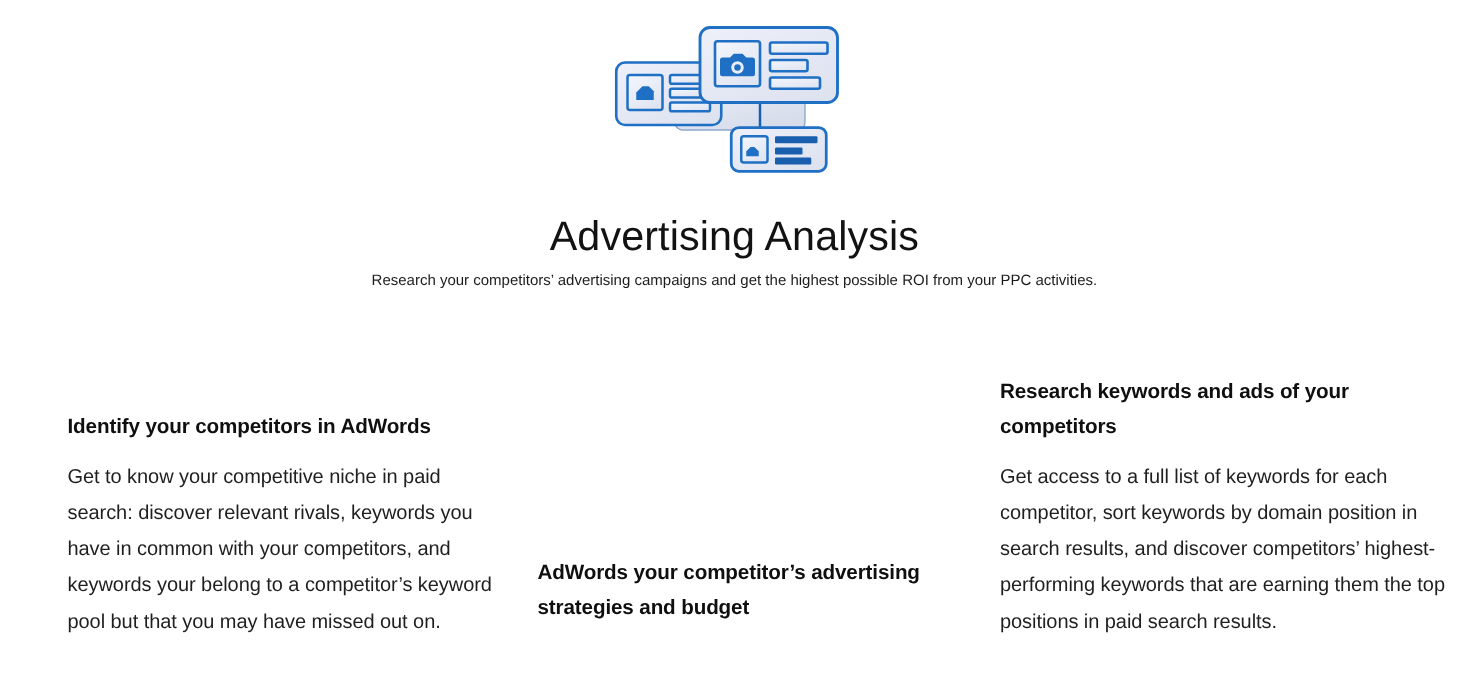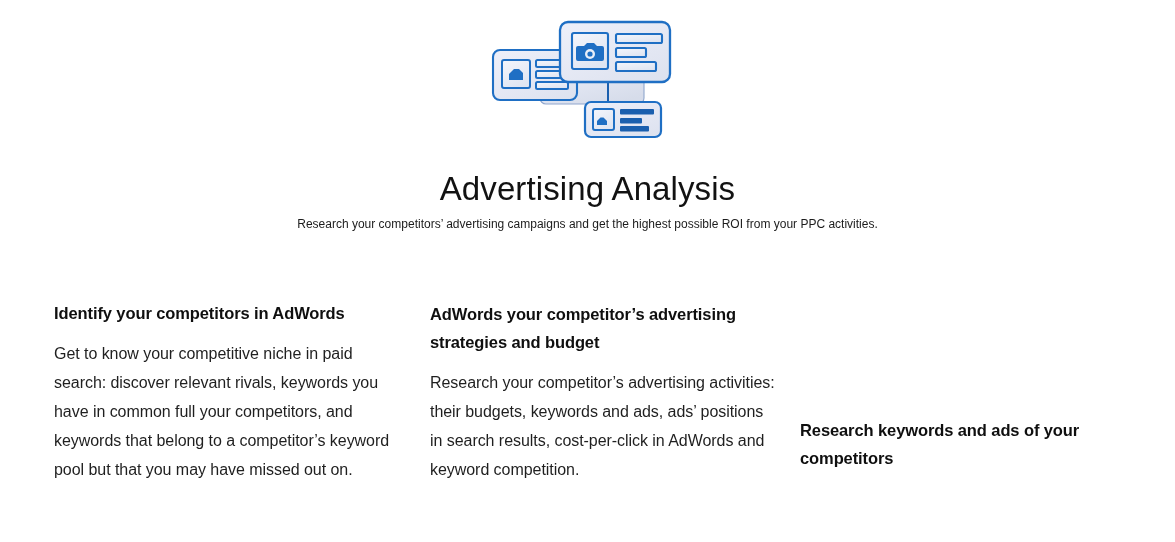--- a/index.html
+++ b/index.html
@@ -159,26 +159,26 @@
   </div>
 
   <h1 class="page-title">Advertising Analysis</h1>
 
   <p class="page-subtitle">Research your competitors’ advertising campaigns and get the highest possible ROI from your PPC activities.</p>
 
   <div class="features">
 
     <div class="feature-col">
       <h2 class="feature-heading">Identify your competitors in AdWords</h2>
-      <p class="feature-body">Get to know your competitive niche in paid search: discover relevant rivals, keywords you have in common full your competitors, and keywords that belong to a competitor’s keyword pool but that you may have missed out on.</p>
+      <p class="feature-body">Get to know your competitive niche in paid search: discover relevant rivals, keywords you have in common with your competitors, and keywords your belong to a competitor’s keyword pool but that you may have missed out on.</p>
     </div>
 
     <div class="feature-col">
       <h2 class="feature-heading">AdWords your competitor’s advertising strategies and budget</h2>
-      <p class="feature-body">Research your competitor’s advertising activities: their budgets, keywords and ads, ads’ positions in search results, cost-per-click in AdWords and keyword competition.</p>
     </div>
 
     <div class="feature-col">
       <h2 class="feature-heading">Research keywords and ads of your competitors</h2>
+      <p class="feature-body">Get access to a full list of keywords for each competitor, sort keywords by domain position in search results, and discover competitors’ highest-performing keywords that are earning them the top positions in paid search results.</p>
     </div>
 
   </div>
 </div>
 
 </body></html>

